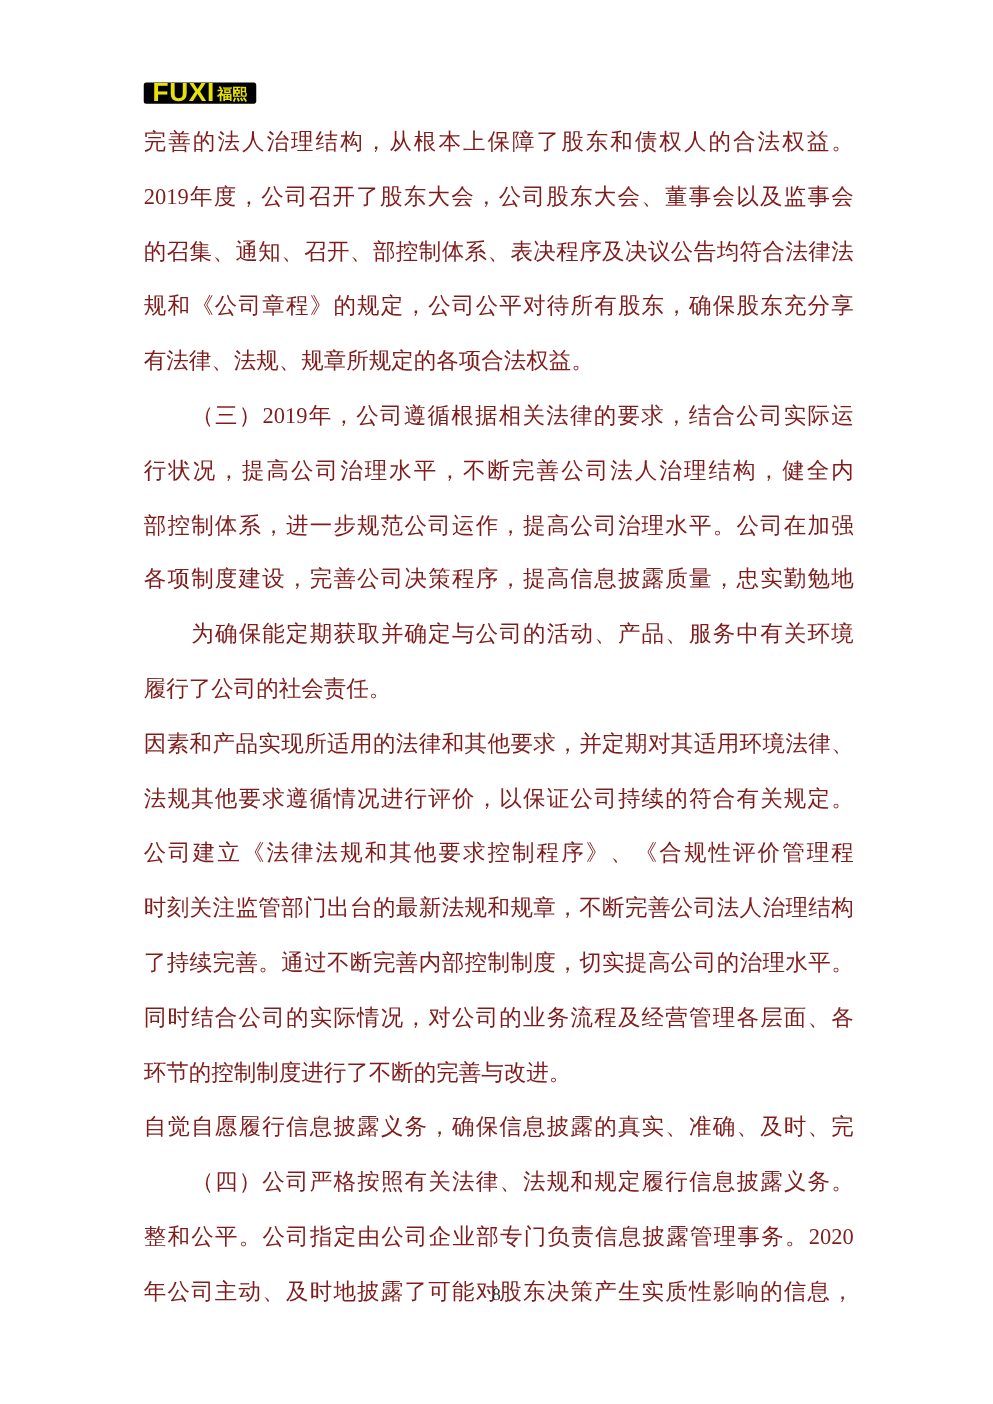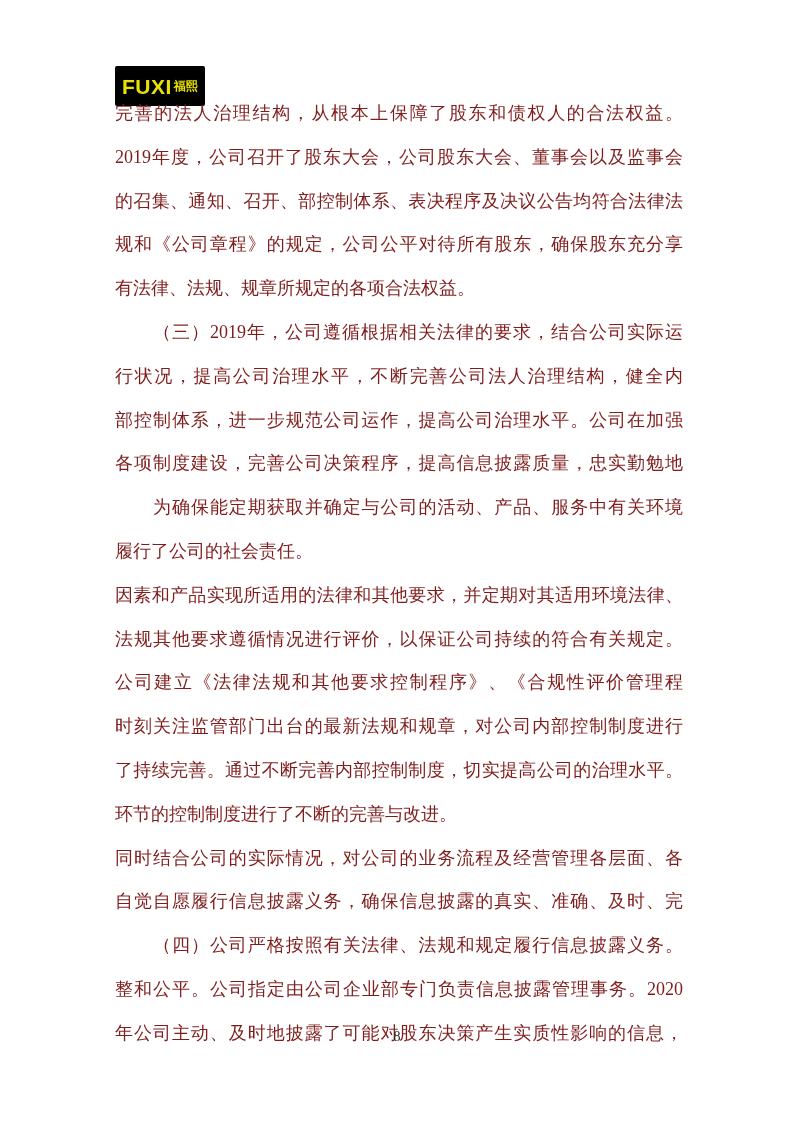--- a/index.html
+++ b/index.html
@@ -8,21 +8,21 @@
     width: 794px;
     height: 1123px;
     background: #ffffff;
     overflow: hidden;
     font-family: "Liberation Serif", "DejaVu Serif", serif;
   }
   .logo {
     position: absolute;
     left: 115px;
     top: 66px;
-    height: 40px;
+    height: 17px;
     display: inline-flex;
     align-items: center;
     padding: 0 7px;
     border-radius: 2px;
     background: #000000;
     color: #e8e200;
   }
   .logo .latin {
     font-family: "Liberation Sans", "DejaVu Sans", sans-serif;
     font-weight: bold;
@@ -85,24 +85,24 @@
       <div class="line last">有法律、法规、规章所规定的各项合法权益。</div>
       <div class="line indent">（三）2019年，公司遵循根据相关法律的要求，结合公司实际运</div>
       <div class="line">行状况，提高公司治理水平，不断完善公司法人治理结构，健全内</div>
       <div class="line">部控制体系，进一步规范公司运作，提高公司治理水平。公司在加强</div>
       <div class="line">各项制度建设，完善公司决策程序，提高信息披露质量，忠实勤勉地</div>
       <div class="line indent">为确保能定期获取并确定与公司的活动、产品、服务中有关环境</div>
       <div class="line last">履行了公司的社会责任。</div>
       <div class="line">因素和产品实现所适用的法律和其他要求，并定期对其适用环境法律、</div>
       <div class="line">法规其他要求遵循情况进行评价，以保证公司持续的符合有关规定。</div>
       <div class="line">公司建立《法律法规和其他要求控制程序》、《合规性评价管理程序》，</div>
-      <div class="line">时刻关注监管部门出台的最新法规和规章，对公司内部控制制度进行</div>
+      <div class="line">时刻关注监管部门出台的最新法规和规章，不断完善公司法人治理结构</div>
       <div class="line">了持续完善。通过不断完善内部控制制度，切实提高公司的治理水平。</div>
+      <div class="line">同时结合公司的实际情况，对公司的业务流程及经营管理各层面、各</div>
       <div class="line last">环节的控制制度进行了不断的完善与改进。</div>
-      <div class="line">同时结合公司的实际情况，对公司的业务流程及经营管理各层面、各</div>
       <div class="line">自觉自愿履行信息披露义务，确保信息披露的真实、准确、及时、完</div>
       <div class="line indent">（四）公司严格按照有关法律、法规和规定履行信息披露义务。</div>
       <div class="line">整和公平。公司指定由公司企业部专门负责信息披露管理事务。2020</div>
       <div class="line">年公司主动、及时地披露了可能对股东决策产生实质性影响的信息，</div>
     </div>
 
   <div class="footer">
     <span>8</span>
   </div>
 

